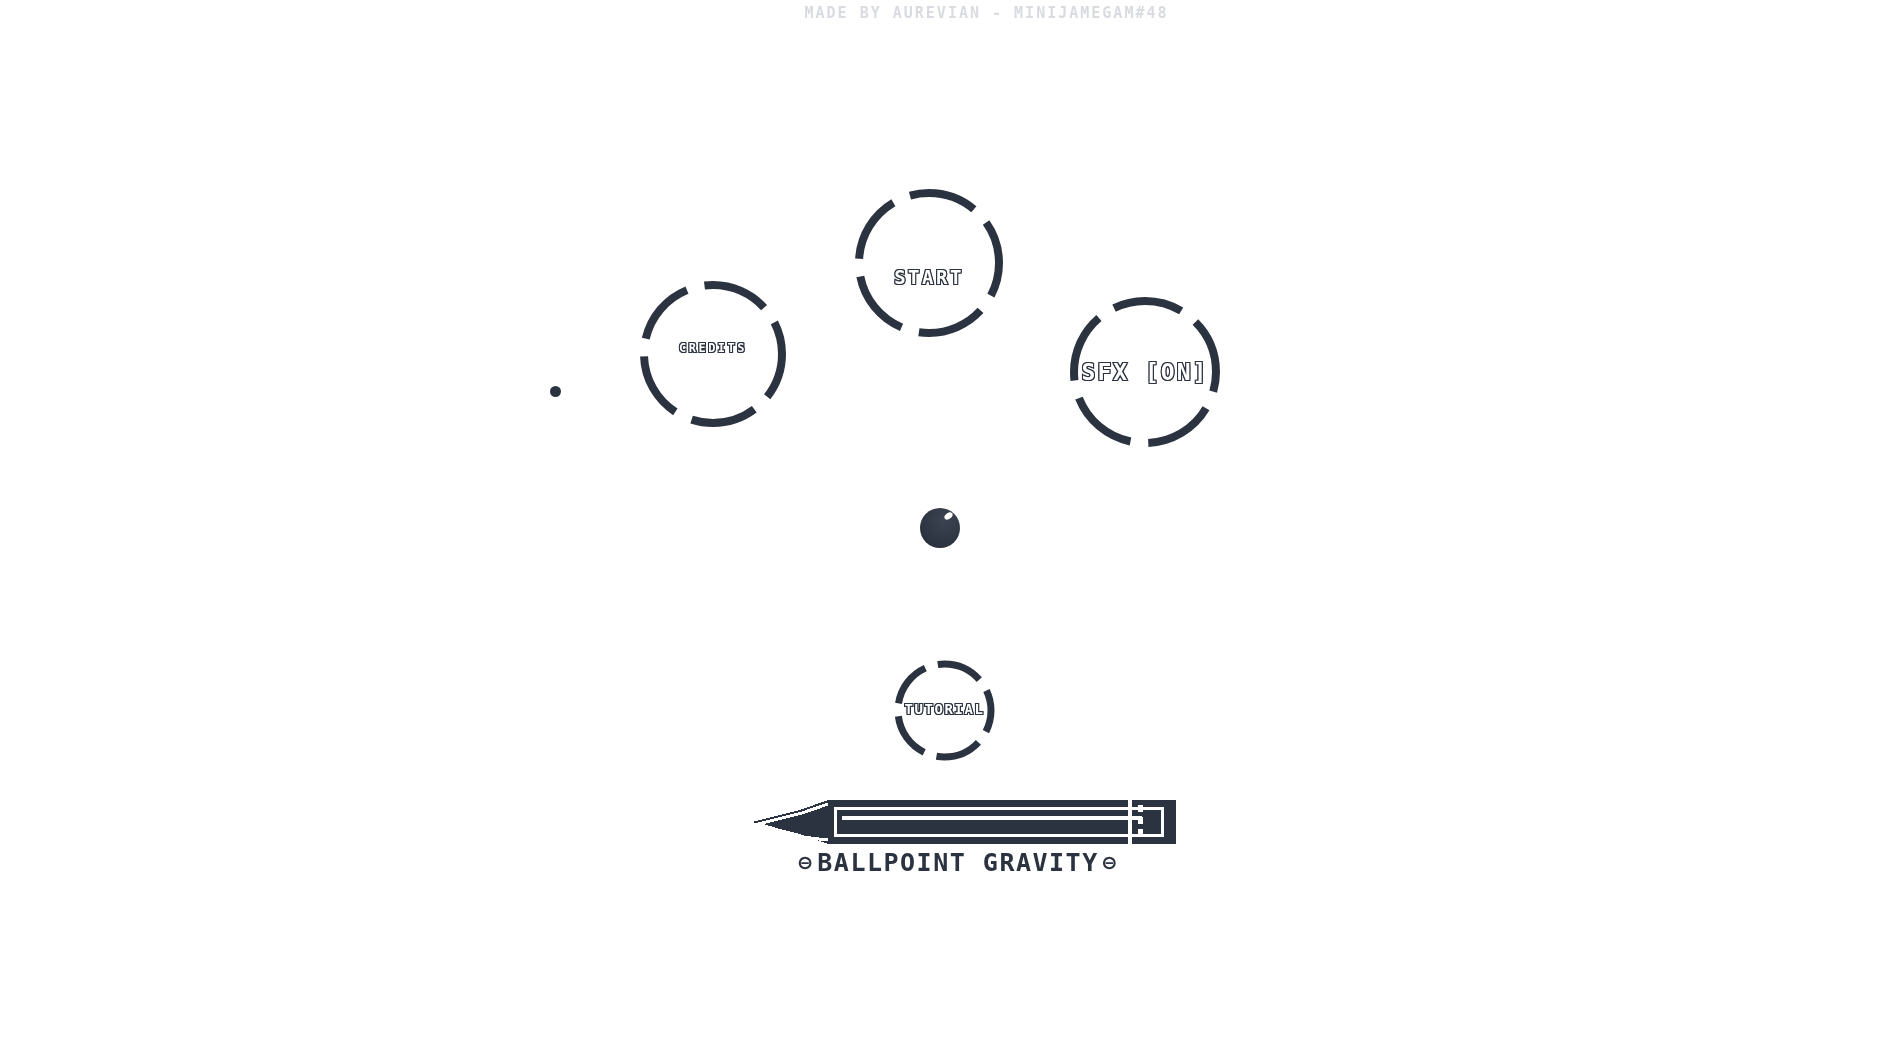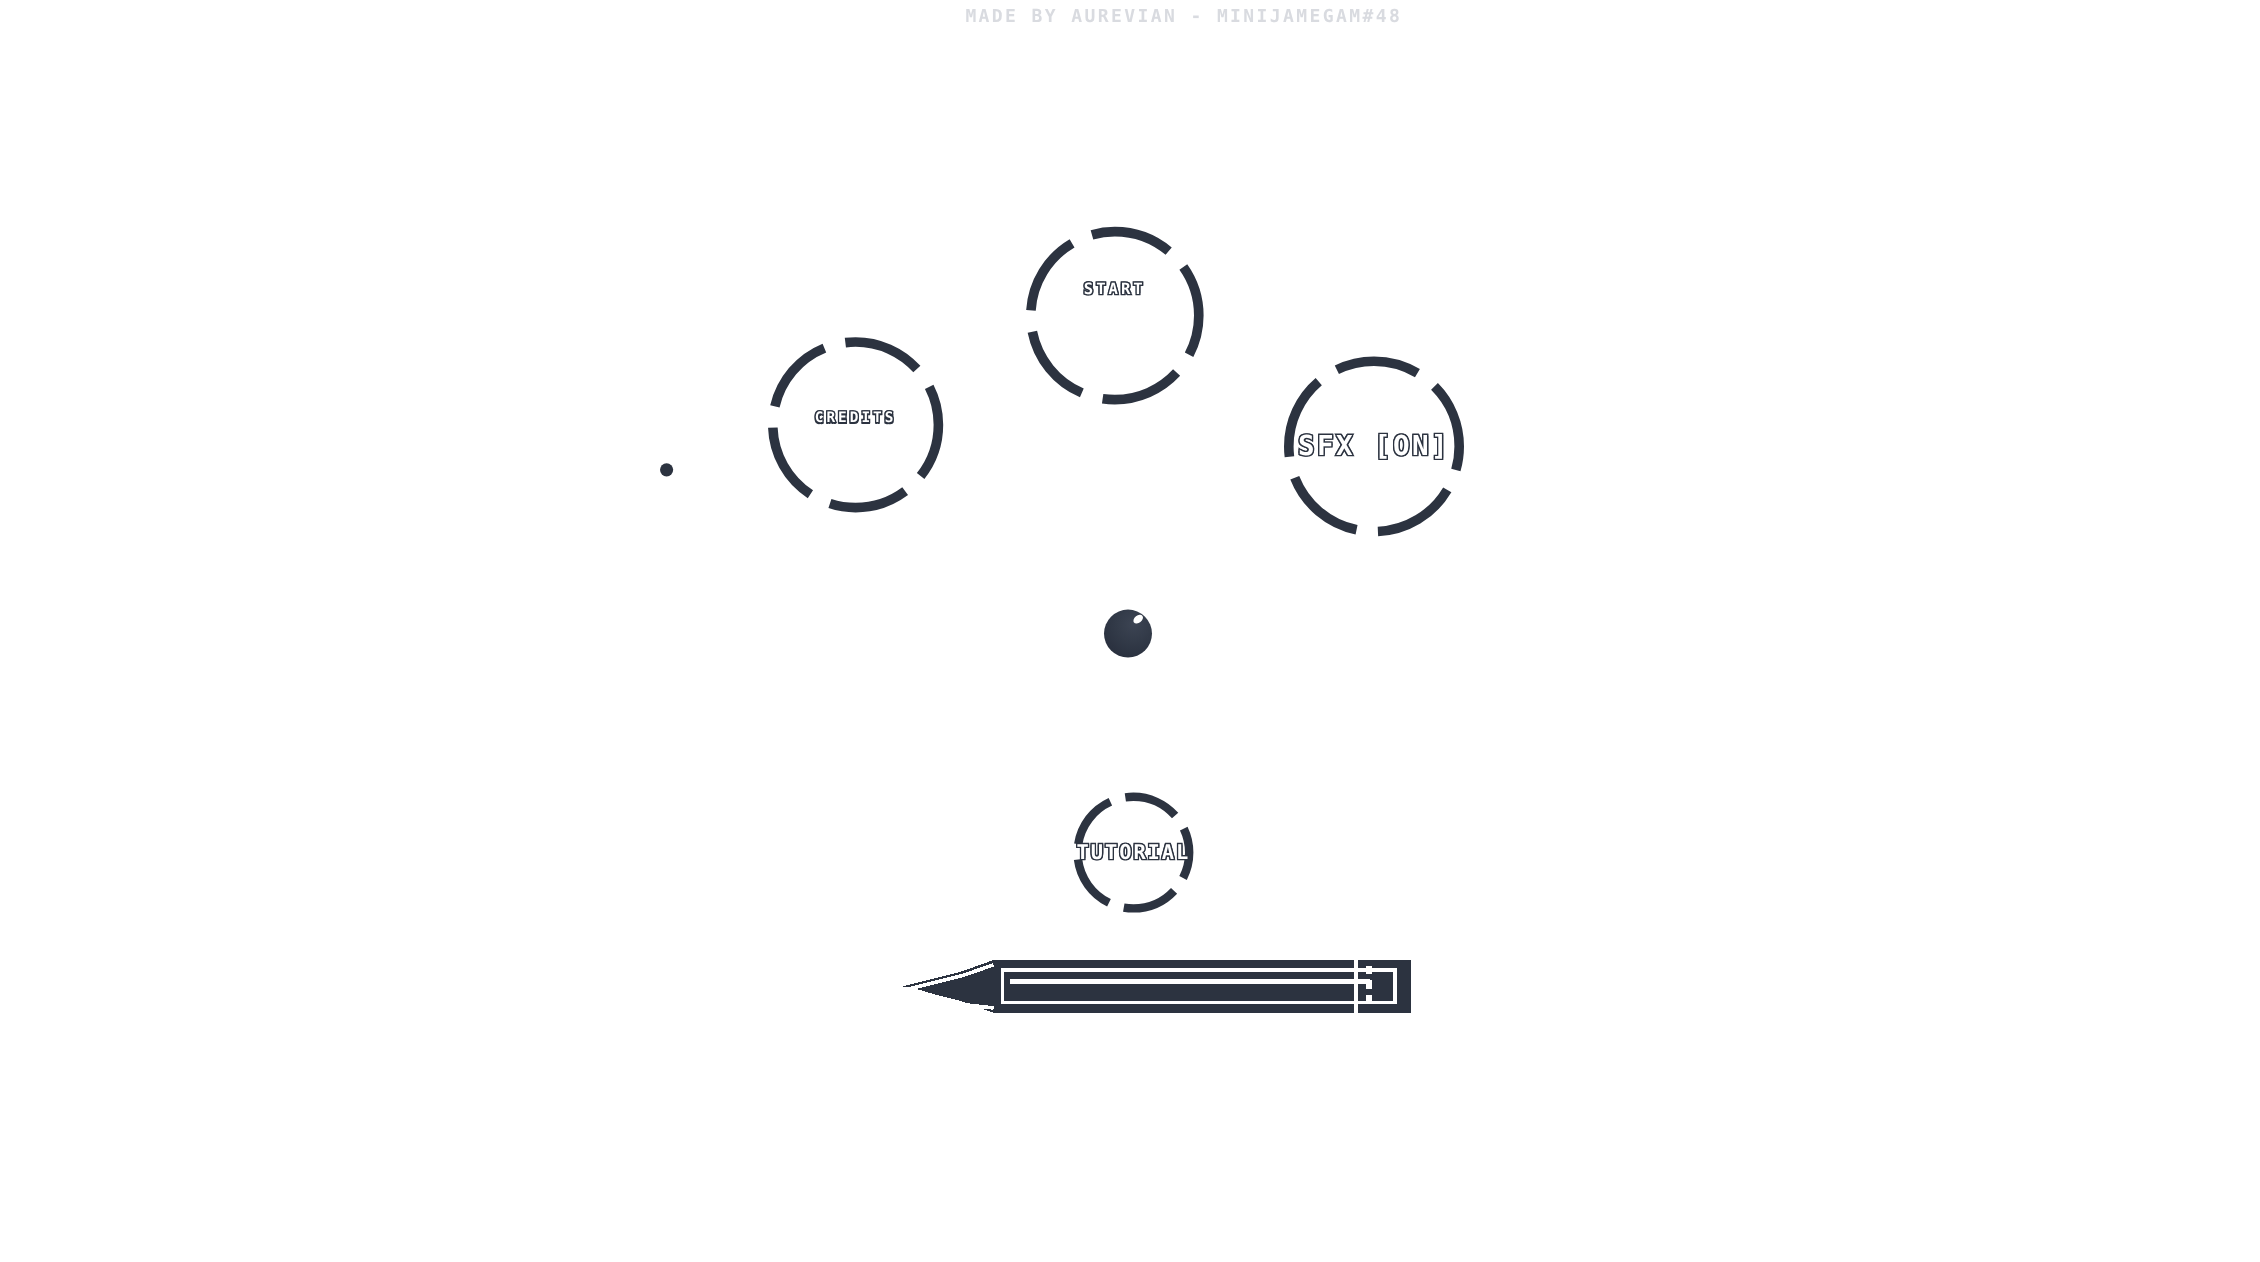--- a/index.html
+++ b/index.html
@@ -65,24 +65,24 @@
        1px -1px 0 #2c3340,
       -1px -1px 0 #2c3340;
   }
 
   
   #orb-start   { left: 852px;  top: 186px;  width: 154px; height: 154px; }
   #orb-credits { left: 637px;  top: 278px;  width: 152px; height: 152px; }
   #orb-sfx     { left: 1067px; top: 294px;  width: 156px; height: 156px; }
   #orb-tutorial{ left: 893px;  top: 659px;  width: 103px; height: 103px; }
 
-  #orb-start   .orb-label { top: 48px;  font-size: 13px; letter-spacing: 2.5px; }
+  #orb-start   .orb-label { top: 80px;  font-size: 19px; letter-spacing: 2.5px; }
   #orb-credits .orb-label { top: 63px;  font-size: 12px; letter-spacing: 2.5px; }
   #orb-sfx     .orb-label { top: 65px;  font-size: 23px; letter-spacing: 2.0px; }
-  #orb-tutorial .orb-label{ top: 42px;  font-size: 17px; letter-spacing: 1.6px; }
+  #orb-tutorial .orb-label{ top: 42px;  font-size: 14px; letter-spacing: 1.6px; }
 
   
   .ball {
     position: absolute;
     border-radius: 50%;
     background: radial-gradient(circle at 62% 30%, #3c4453 0%, #333b49 38%, #2b3240 72%, #262c38 100%);
   }
   #ball-main {
     left: 920px;
     top: 508px;
@@ -193,13 +193,16 @@
 
     <rect x="390" y="2" width="4" height="44" fill="#ffffff"></rect>
 
     <rect x="400" y="7" width="5" height="7" fill="#ffffff"></rect>
     <rect x="400" y="19" width="5" height="7" fill="#ffffff"></rect>
     <rect x="400" y="31" width="5" height="7" fill="#ffffff"></rect>
 
     <rect x="432" y="2" width="6" height="44" fill="#2c3340"></rect>
   </svg>
 
+  <div id="game-title">
+    <span class="deco">⊖</span><span>BALLPOINT GRAVITY</span><span class="deco">⊖</span>
+  </div>
 </div>
 
 </body></html>

